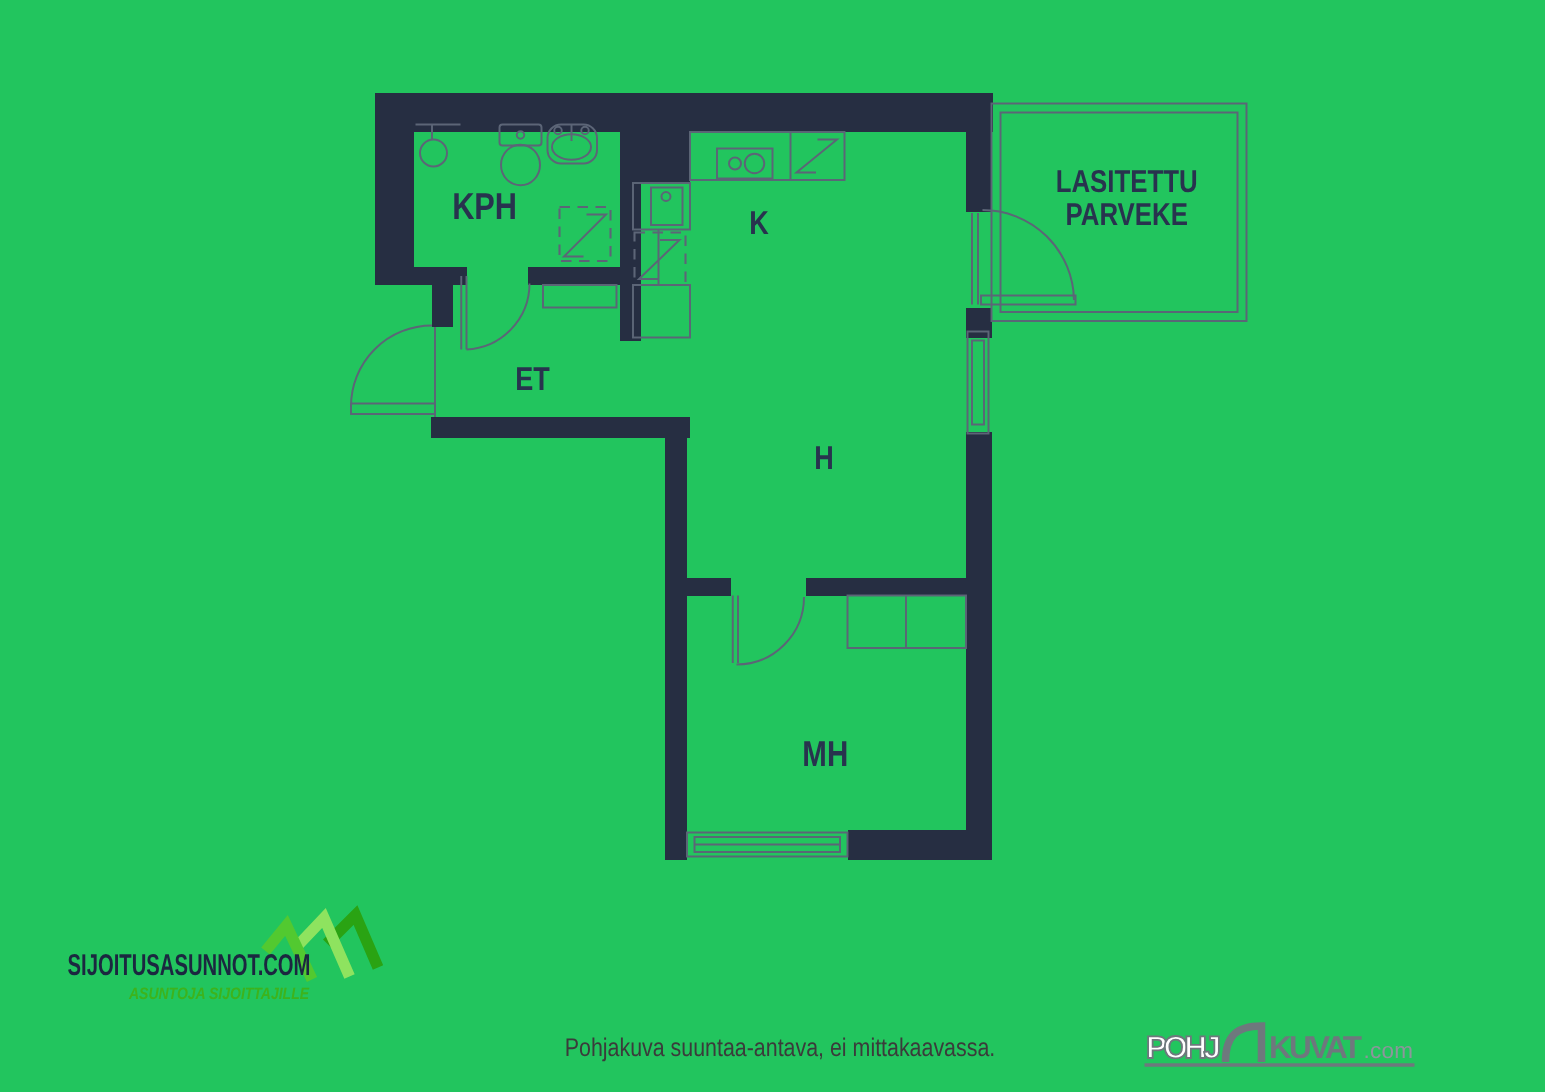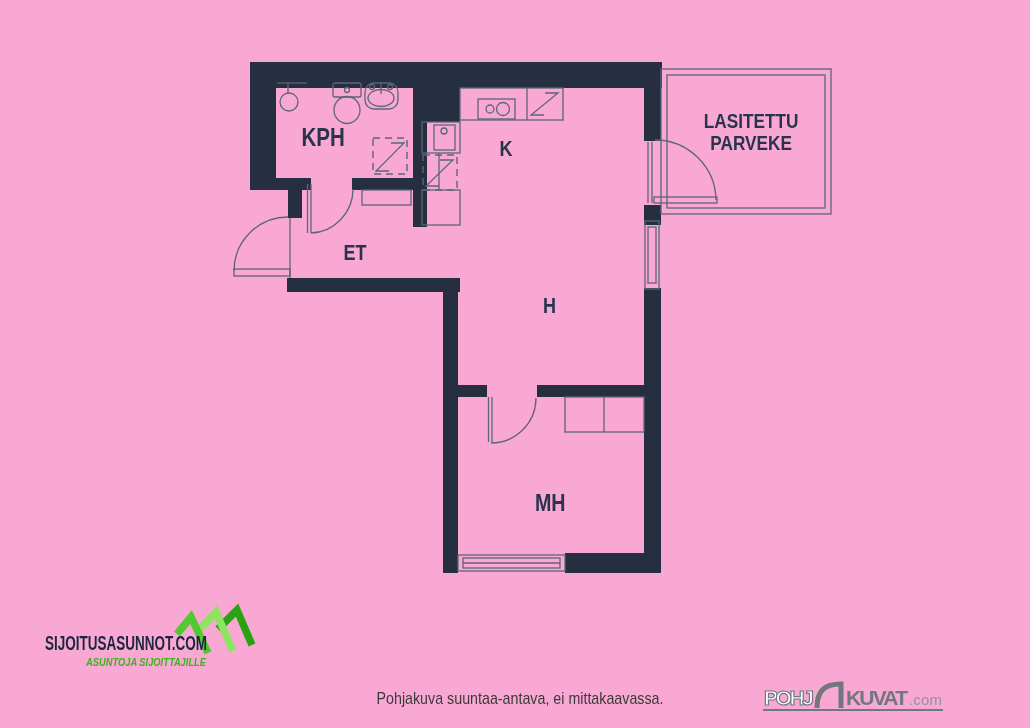--- a/index.html
+++ b/index.html
@@ -1,19 +1,19 @@
 <!DOCTYPE html>
 <html><head>
 <meta charset="utf-8">
 <style>
   html,body{margin:0;padding:0;background:#ffffff;}
   .canvas{
     position:relative;
     width:1030px;height:728px;
-    background:#f9a8d4;
+    background:#22c55e;
     font-family:"Liberation Sans", sans-serif;
     overflow:hidden;
   }
   svg{display:block;}
   .wall{fill:#262e42;stroke:none;}
   .ln{fill:none;stroke:#5c6577;stroke-width:1.3;}
   .dash{fill:none;stroke:#5c6577;stroke-width:1.4;stroke-dasharray:7 5;}
   .rlabel{font-family:"Liberation Sans", sans-serif;font-weight:700;fill:#28334e;text-anchor:middle;}
   .brandtitle{font-family:"Liberation Sans", sans-serif;font-weight:700;fill:#1b2740;}
   .brandtag{font-family:"Liberation Sans", sans-serif;font-weight:700;font-style:italic;fill:#3db31c;}

